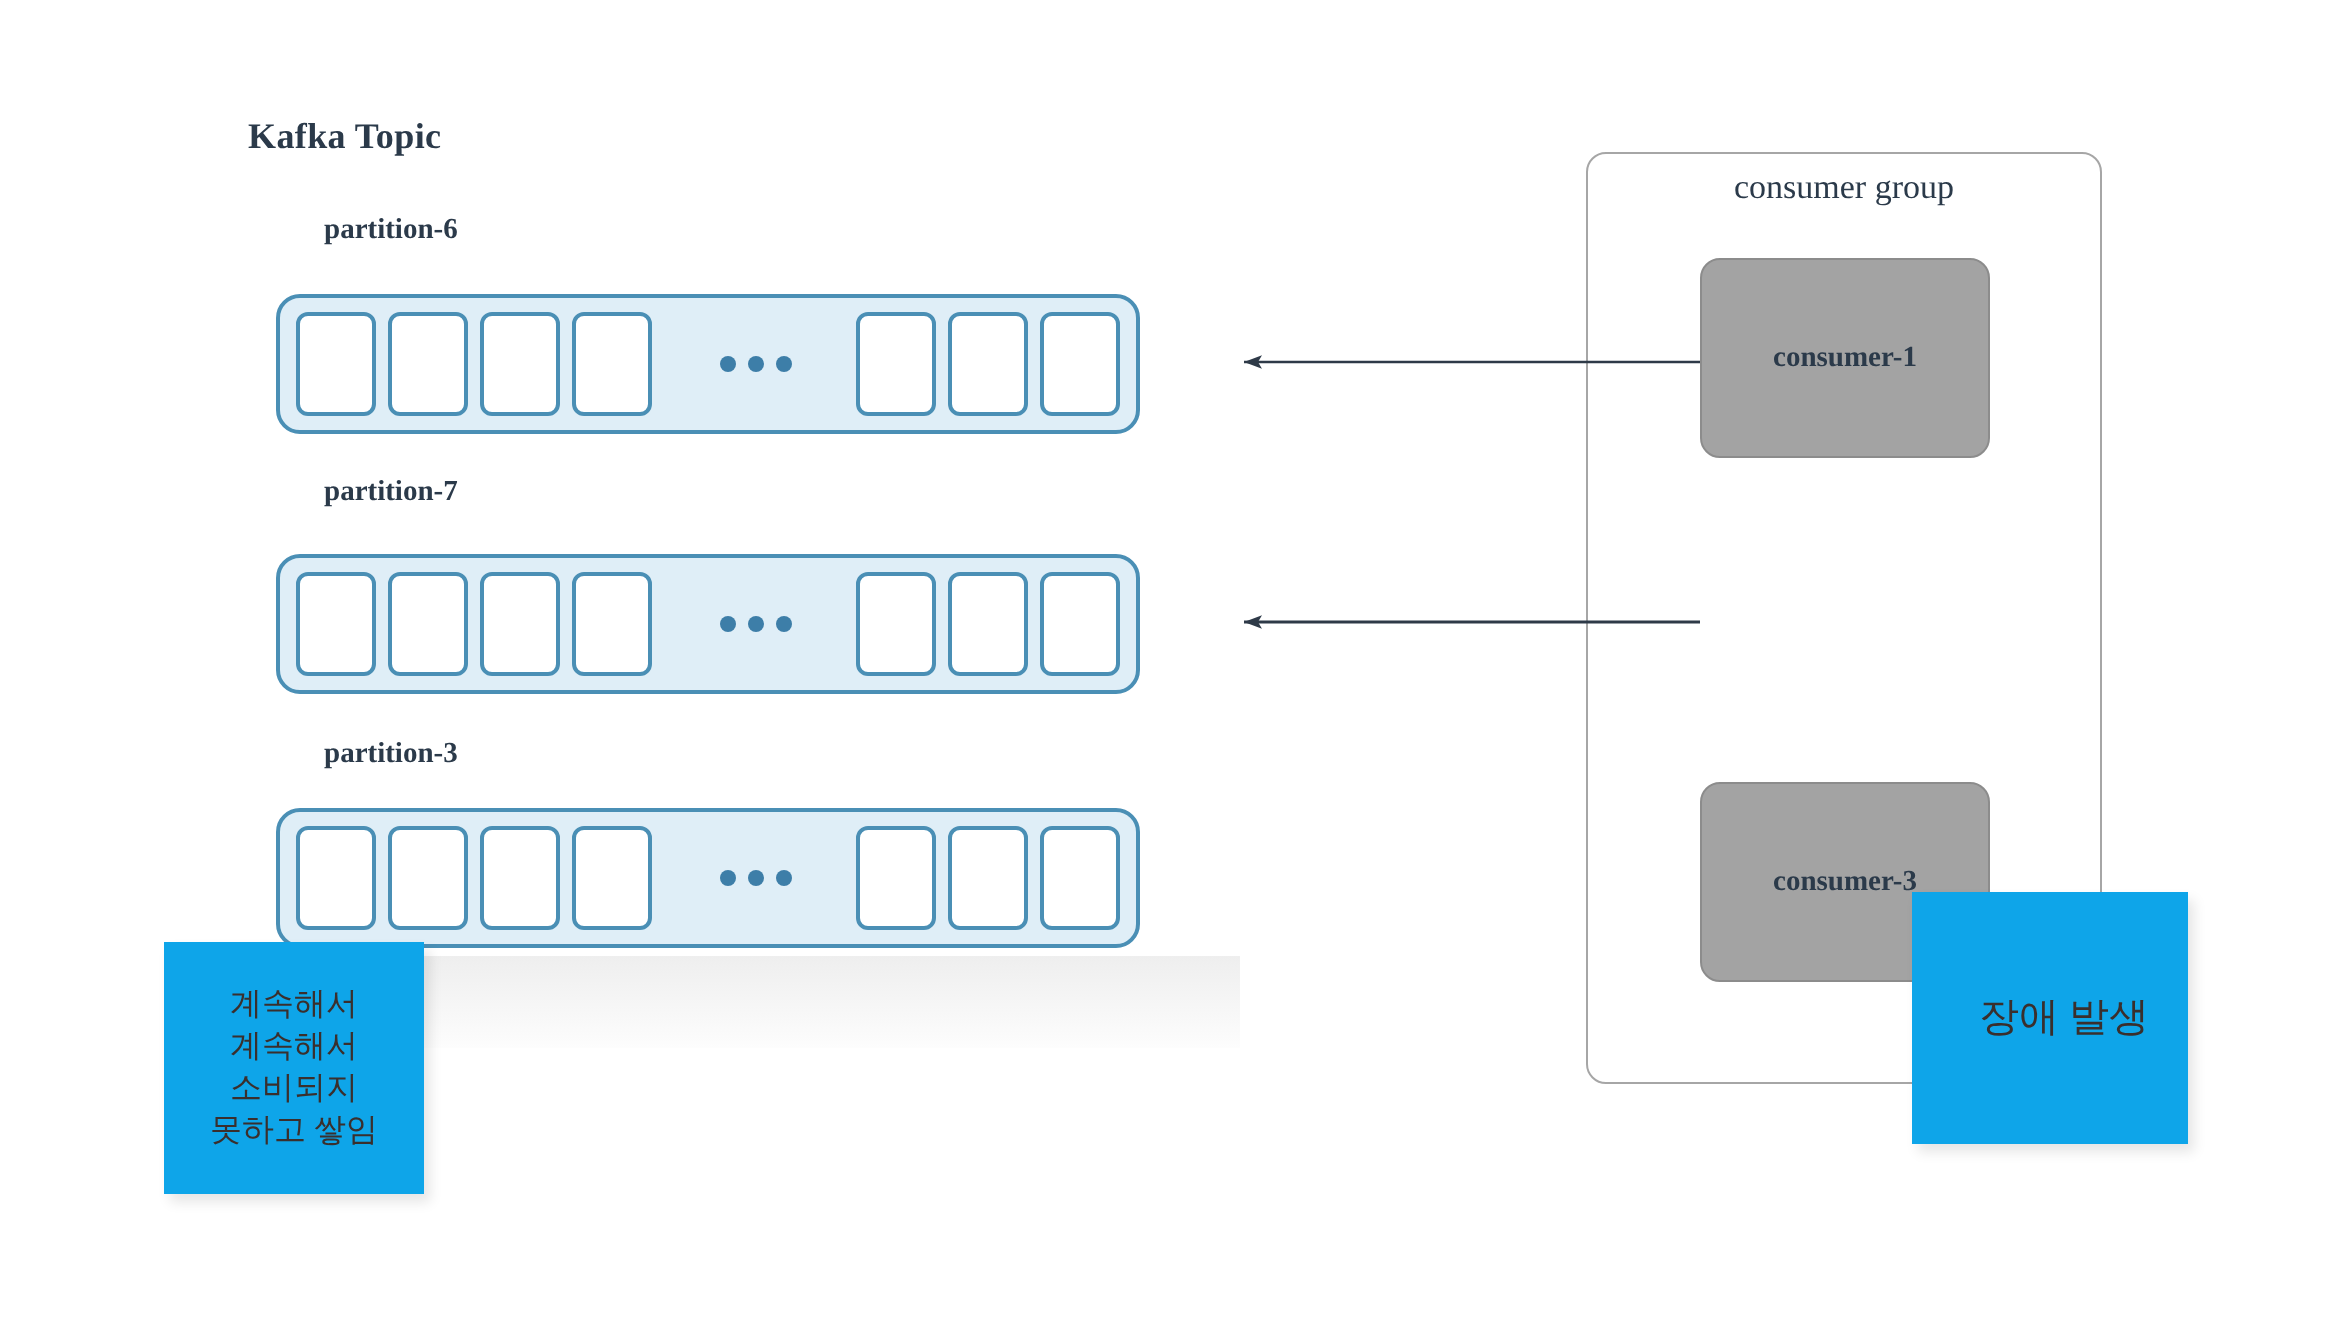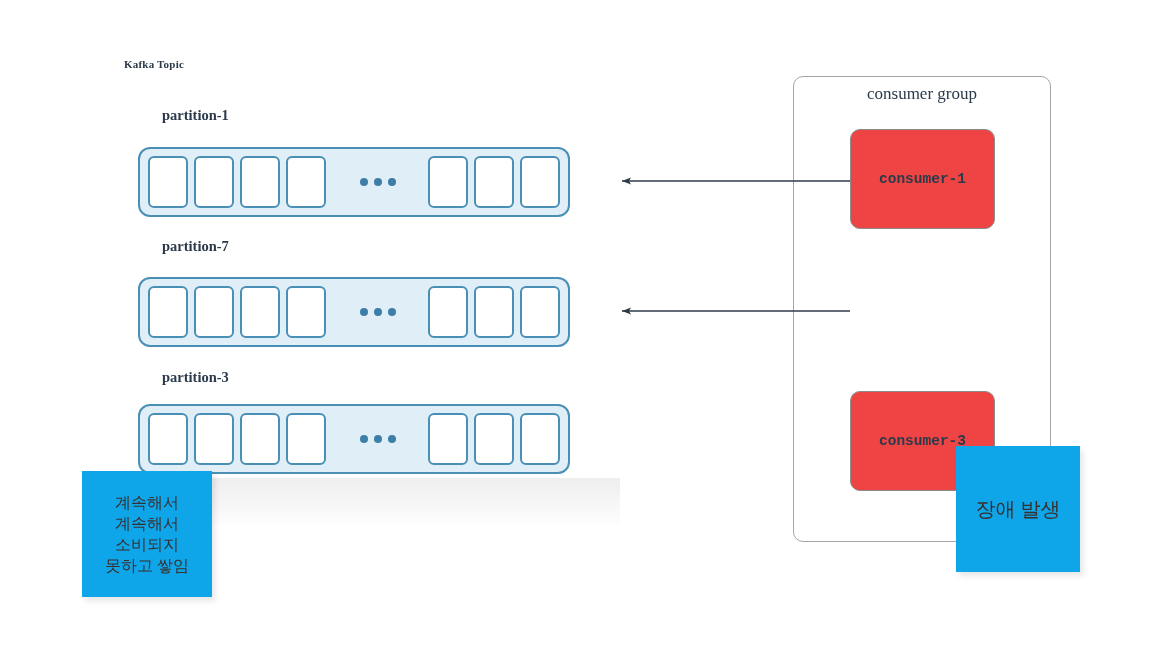--- a/index.html
+++ b/index.html
@@ -19,21 +19,21 @@
   .canvas {
     position: absolute;
     inset: 0;
   }
 
   
   .topic-title {
     position: absolute;
     left: 124px;
     top: 58px;
-    font-size: 11px;
+    font-size: 18px;
     font-weight: bold;
     color: #2b3a4a;
     letter-spacing: .2px;
     white-space: nowrap;
   }
 
   .partition-label {
     position: absolute;
     font-size: 14.5px;
     font-weight: bold;
@@ -117,25 +117,24 @@
   }
 
   .consumer-box {
     position: absolute;
     left: 850px;
     width: 145px;
     height: 100px;
     box-sizing: border-box;
     border: 1.3px solid #8c8c8c;
     border-radius: 10px;
-    background: #ef4444;
+    background: #a3a3a3;
     display: flex;
     align-items: center;
     justify-content: center;
-    font-family: Liberation Mono, monospace;
   }
   .consumer-box span {
     font-size: 14.5px;
     font-weight: bold;
     color: #2b3a4a;
   }
 
   
   .arrow-svg {
     position: absolute;
@@ -168,31 +167,32 @@
     padding: 0 4px;
     box-sizing: border-box;
   }
   .sticky-right {
     left: 956px;
     top: 446px;
     width: 124px;
     height: 126px;
     font-size: 20px;
     line-height: 1.3;
+    padding-left: 14px;
   }
   .sticky-line { display: block; white-space: nowrap; }
 </style>
 </head>
 <body>
 
 <div class="canvas">
 
   <div class="topic-title">Kafka Topic</div>
 
-  <div class="partition-label" style="left:162px; top:107px;">partition-1</div>
+  <div class="partition-label" style="left:162px; top:107px;">partition-6</div>
   <div class="partition-row" style="top:147px;">
     <div class="msg-box"></div>
     <div class="msg-box"></div>
     <div class="msg-box"></div>
     <div class="msg-box"></div>
     <div class="ellipsis">
       <i></i>
         <i></i>
         <i></i>
     </div>

